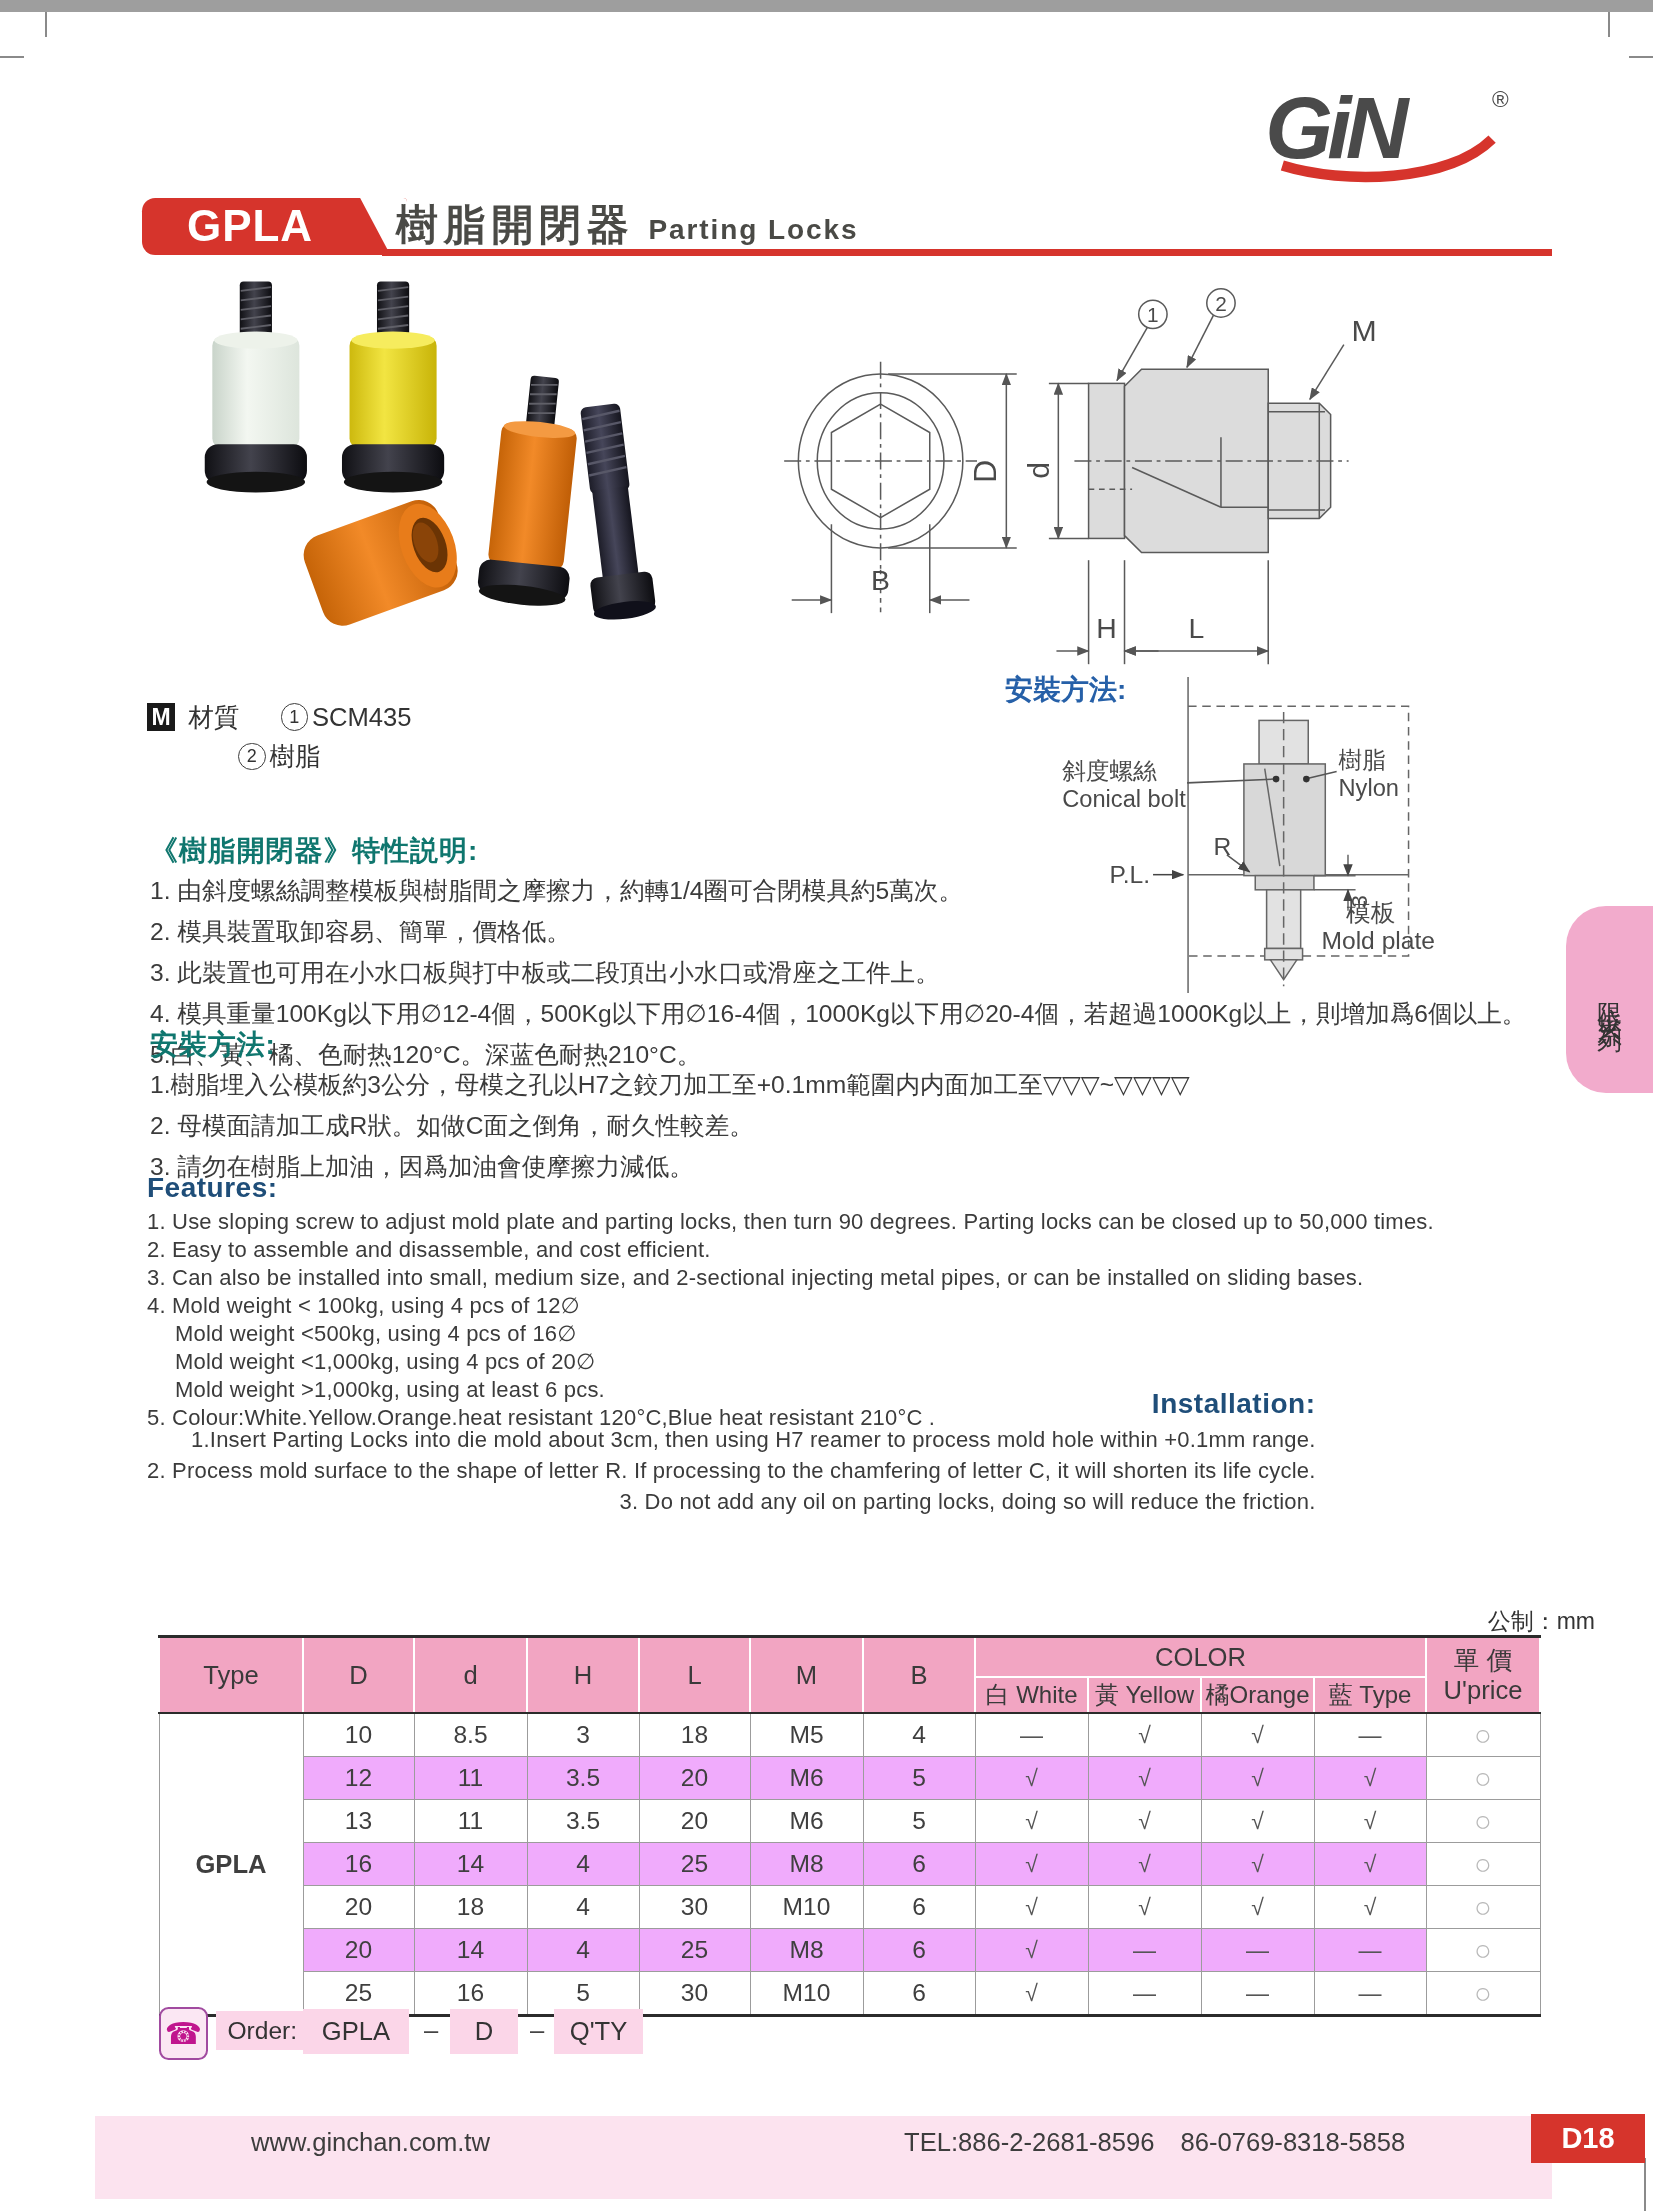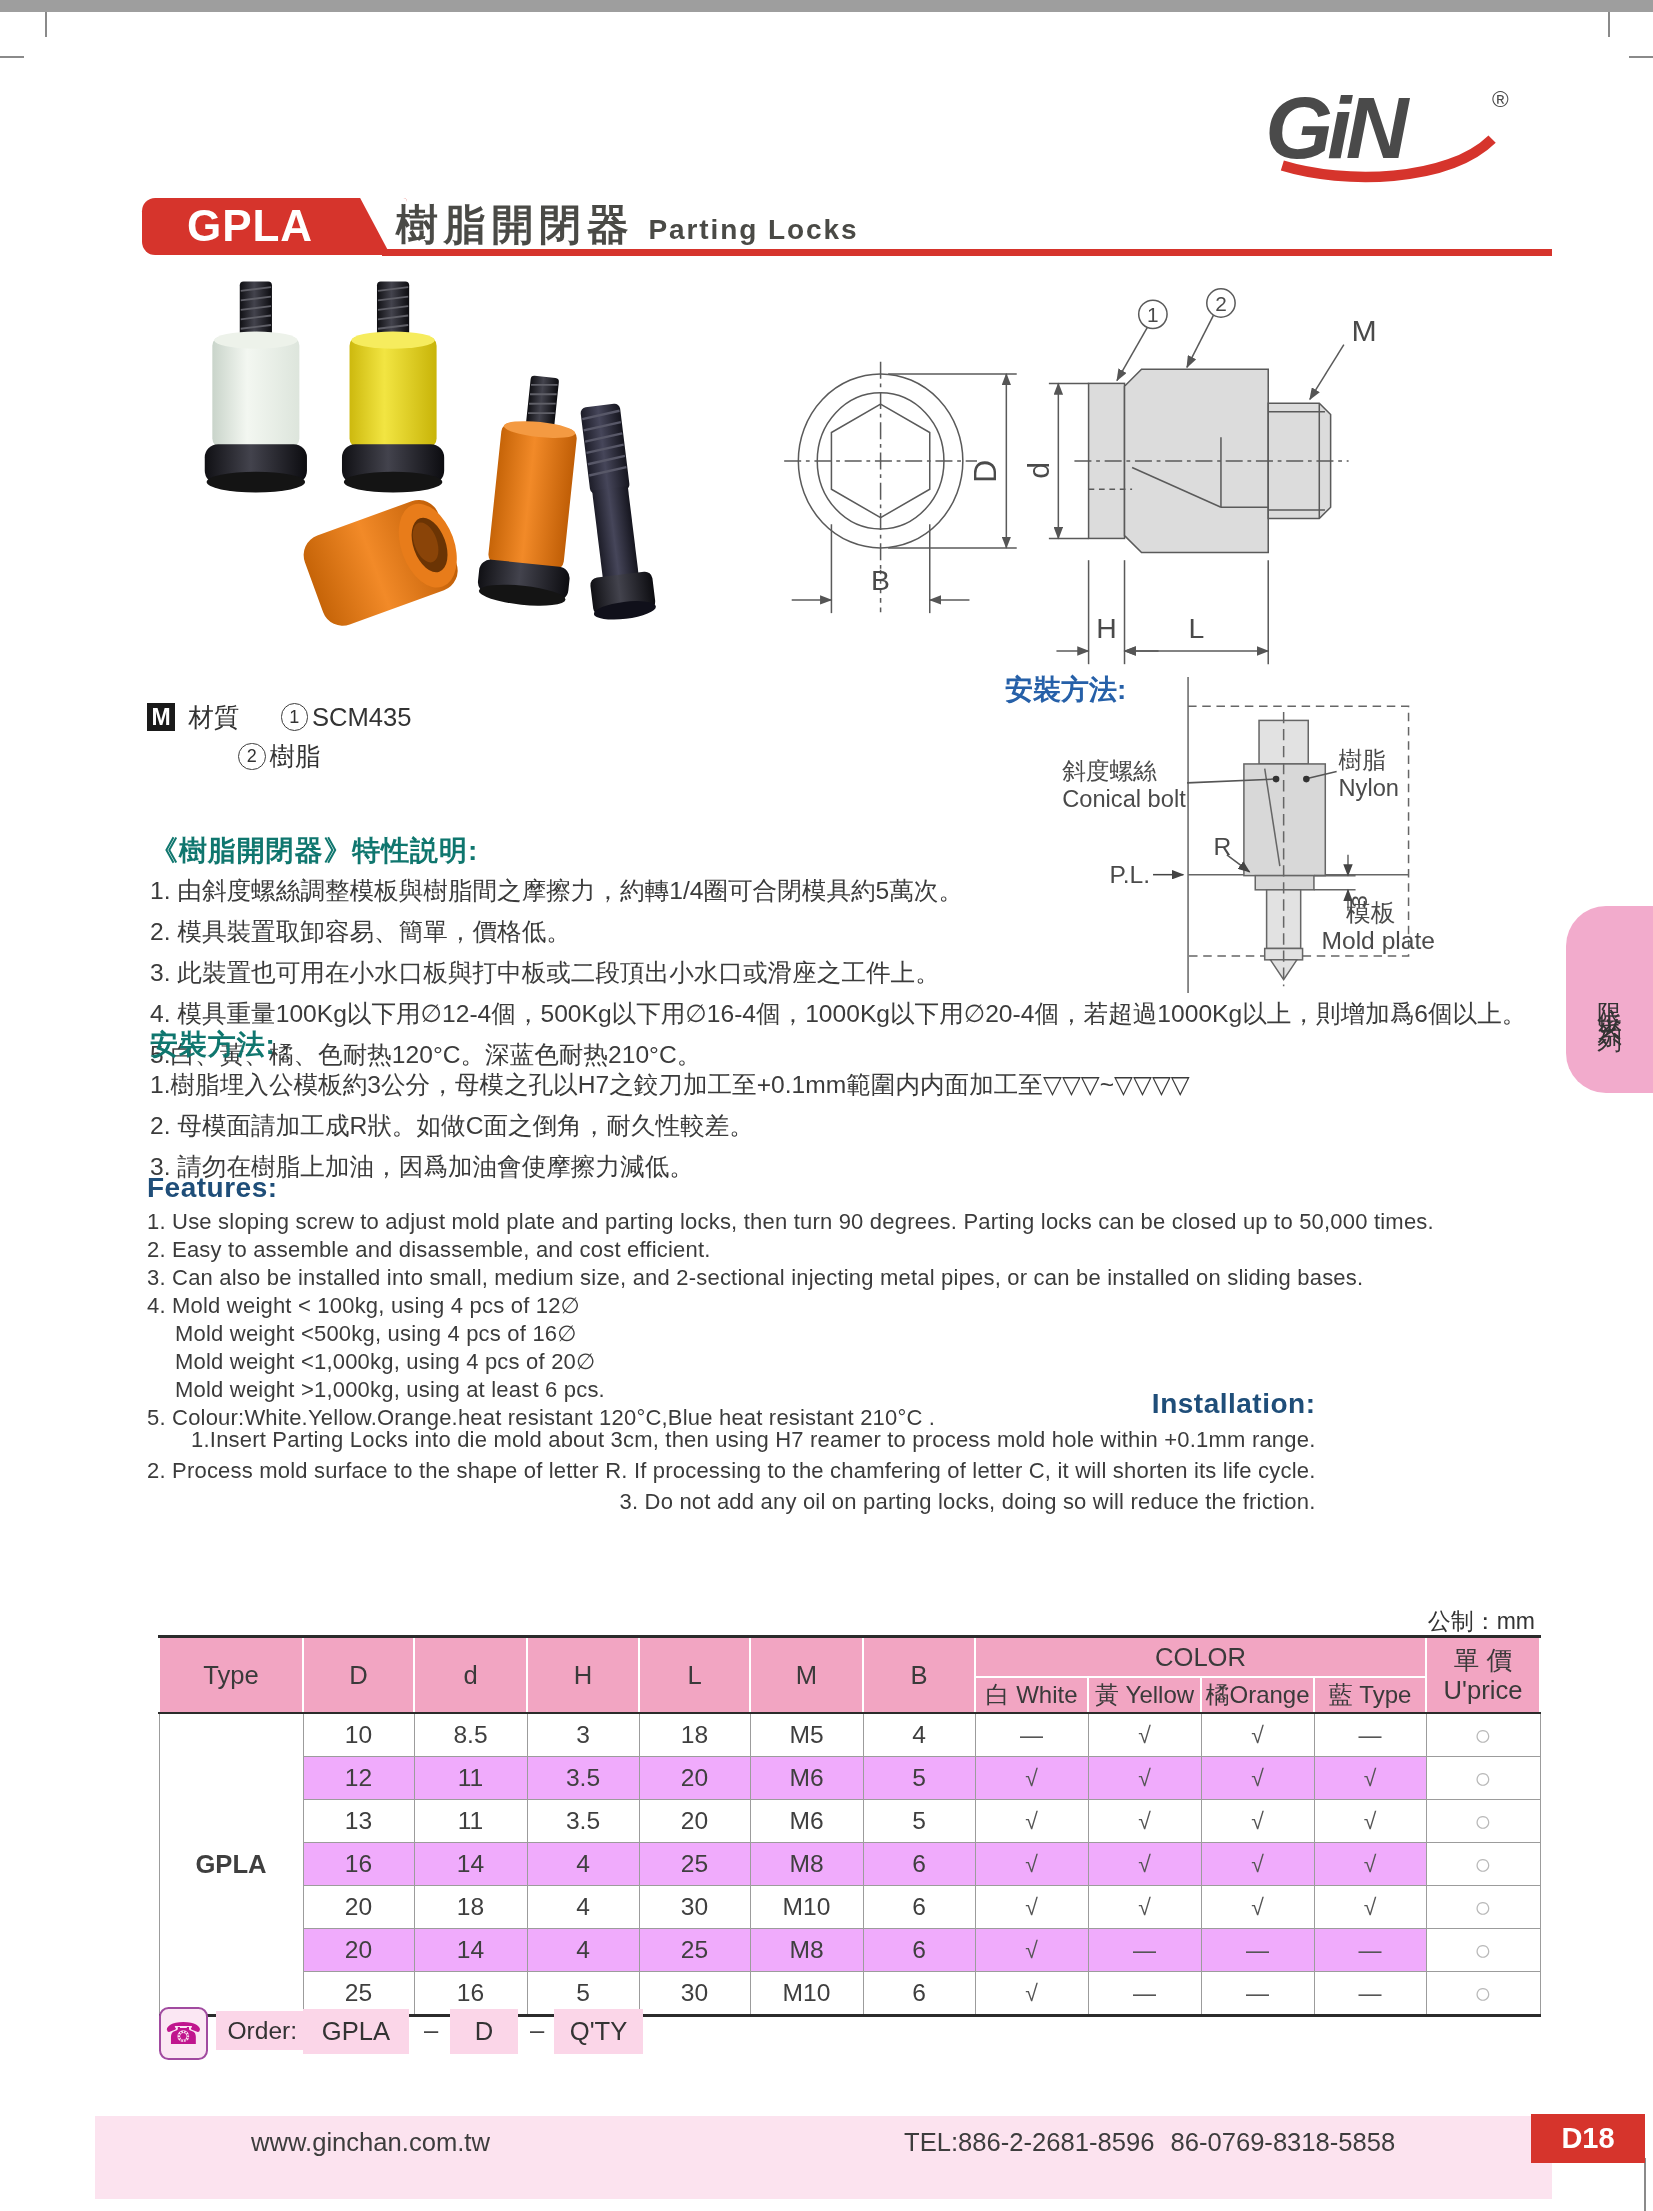--- a/index.html
+++ b/index.html
@@ -40,21 +40,21 @@
   .en-head{font-size:28px;font-weight:bold;color:#1f4e79;letter-spacing:0.5px;}
   .zh-item{font-size:24.6px;color:#3b3b3b;line-height:41px;}
   .en-item{font-size:22px;color:#3b3b3b;line-height:28px;letter-spacing:0.2px;}
   .indent{padding-left:28px;}
 
   
   svg text{font-family:"Liberation Sans","DejaVu Sans",sans-serif;fill:#4a4a4a;}
   .diag-title{position:absolute;left:1005px;top:659px;font-size:28px;font-weight:bold;color:#2660a8;}
 
   
-  .unit-note{position:absolute;left:1344px;top:1594px;width:191px;text-align:right;font-size:23px;color:#333;}
+  .unit-note{position:absolute;left:1404px;top:1594px;width:191px;text-align:right;font-size:23px;color:#333;}
   table.spec{position:absolute;left:158px;top:1623px;width:1377px;border-collapse:collapse;table-layout:fixed;
              border-top:3.8px solid #2b2b2b;border-bottom:3.8px solid #2b2b2b;}
   table.spec th{background:#f2a5c2;border:2.8px solid #fff;font-weight:normal;color:#3a3a3a;}
   table.spec thead tr.main th{font-size:25.6px;height:36px;}
   table.spec thead tr.sub th{font-size:24px;height:32px;border-bottom:2.8px solid #2b2b2b;}
   table.spec thead th.rspan{font-size:25.6px;border-bottom:2.8px solid #2b2b2b;}
   table.spec td{border:0.9px solid #9c9c9c;text-align:center;font-size:24.6px;height:40px;color:#3f3f3f;}
   table.spec td.type{font-weight:bold;font-size:25.6px;border-left:0.9px solid #9c9c9c;}
   table.spec tr.pink td.pk{background:#f0abfc;}
   table.spec td.ck{font-size:23px;color:#555;}
@@ -71,21 +71,21 @@
   .order-dash{position:absolute;top:2004px;font-size:25.6px;color:#444;}
 
   
   .side-tab{position:absolute;left:1566px;top:894px;width:87px;height:187px;background:#f2abcc;
             border-radius:40px 0 0 40px;display:flex;align-items:center;justify-content:center;}
   .side-tab span{writing-mode:vertical-rl;text-orientation:upright;font-size:24.6px;color:#333;letter-spacing:6.6px;}
 
   
   .footer-band{position:absolute;left:95px;top:2104px;width:1457px;height:83px;background:#fce3ef;}
   .footer-url{position:absolute;left:251px;top:2116px;font-size:25.6px;color:#3d3d3d;}
-  .footer-tel{position:absolute;left:904px;top:2116px;font-size:25.6px;color:#3d3d3d;display:flex;gap:16px;}
+  .footer-tel{position:absolute;left:904px;top:2116px;font-size:25.6px;color:#3d3d3d;display:flex;gap:26px;}
   .page-code{position:absolute;left:1531px;top:2102px;width:114px;height:49px;background:#d6342c;color:#fff;
              font-weight:bold;font-size:29px;display:flex;align-items:center;justify-content:center;}
 </style>
 </head>
 <body>
 
 <div class="page">
 
   <div class="mark" style="left:45px;top:0;width:1.9px;height:24.6px;"></div>
   <div class="mark" style="left:0;top:44px;width:24px;height:1.9px;"></div>

